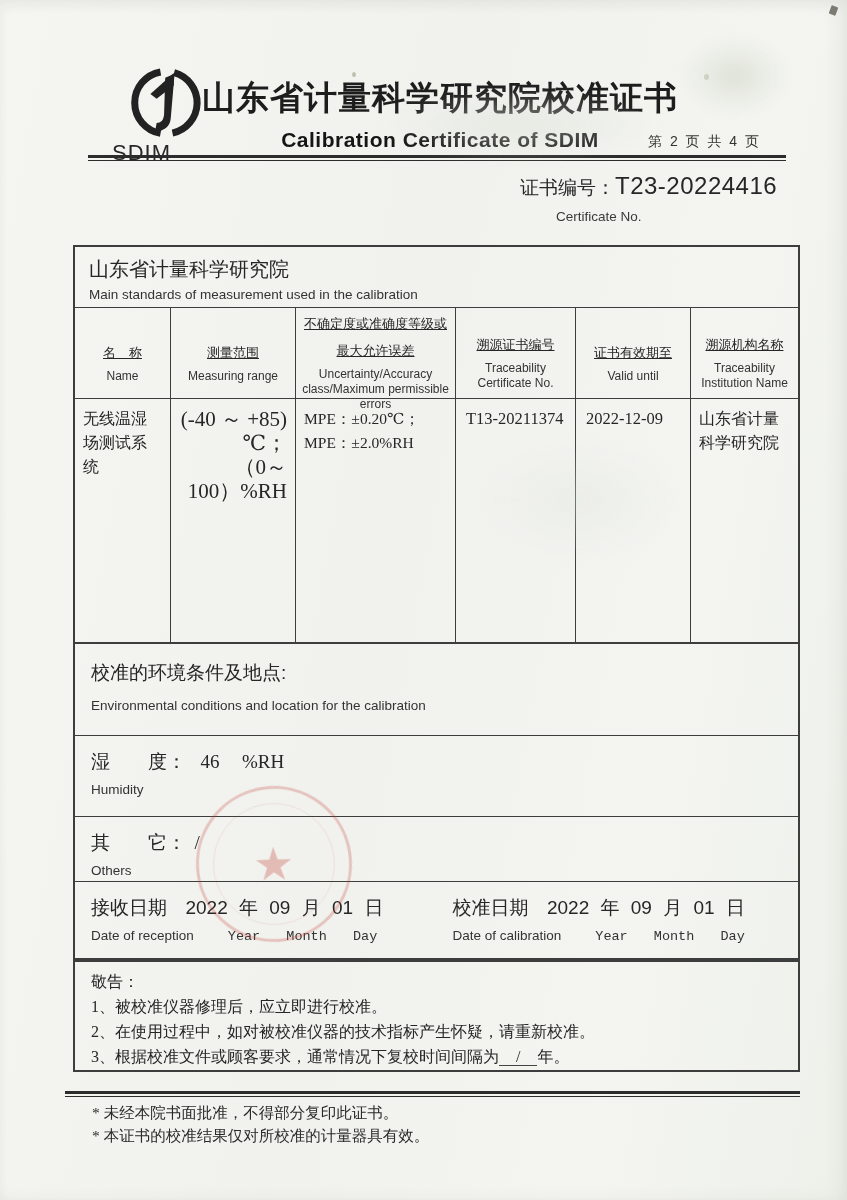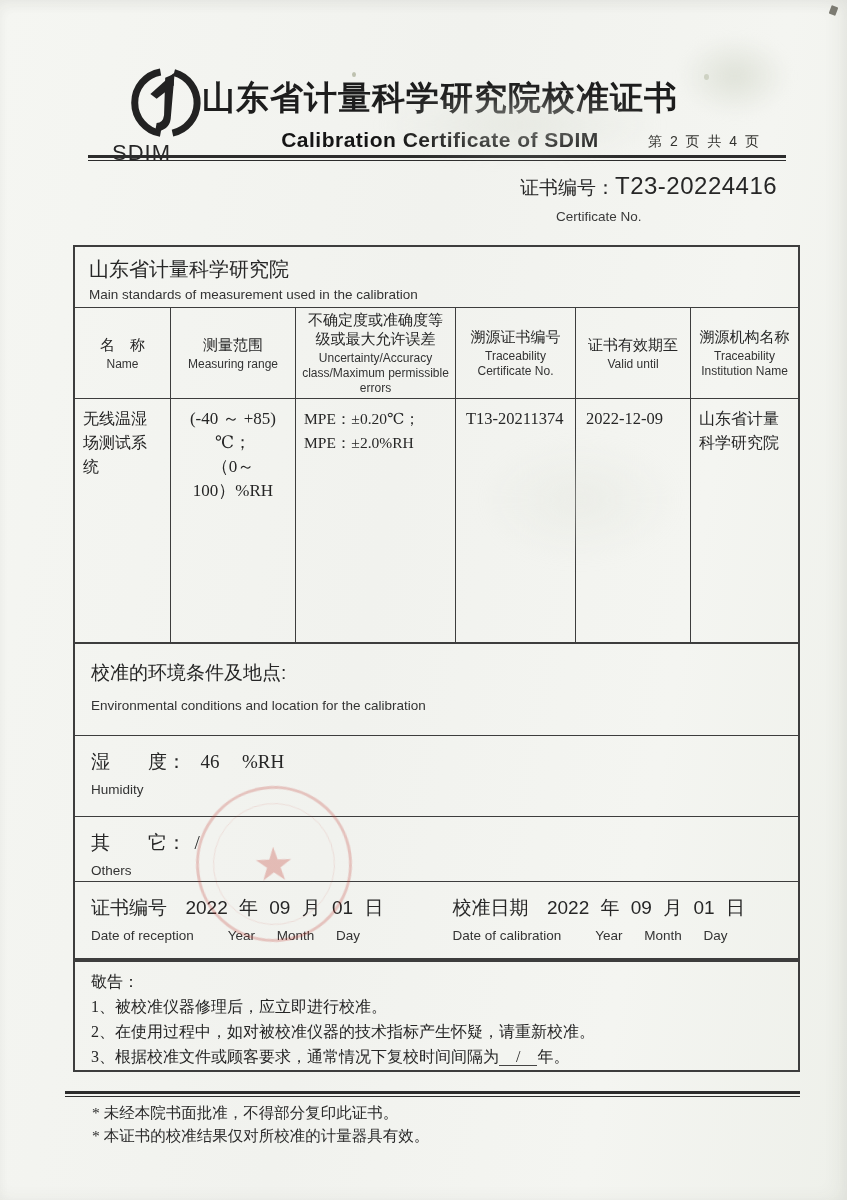--- a/index.html
+++ b/index.html
@@ -37,27 +37,27 @@
 
   
   .main-table{left:73px;top:245px;width:727px;border:2px solid var(--line);box-sizing:border-box;background:transparent;}
   .sec-title{height:61px;border-bottom:1px solid var(--line);padding:9px 14px 0;box-sizing:border-box;}
   .sec-title .zh{font-size:20px;font-weight:500;}
   .sec-title .en{font-size:13.5px;margin-top:4px;color:#333;}
   .grid6{display:grid;grid-template-columns:96px 125px 160px 120px 115px 107px;}
   .cols-header{height:90px;border-bottom:1px solid var(--line);}
   .hcell{border-right:1px solid var(--line);display:flex;flex-direction:column;align-items:center;justify-content:center;text-align:center;padding:2px 5px;box-sizing:border-box;gap:3px;}
   .hcell:last-child{border-right:none;}
-  .hcell .zh{font-size:15px;line-height:19px;}
+  .hcell .zh{font-size:13px;line-height:27px;text-decoration:underline;}
   .hcell .en{font-size:12px;line-height:15px;color:#333;}
   .data-row{height:243px;}
   .dcell{border-right:1px solid var(--line);padding:8px 8px;box-sizing:border-box;font-size:16px;line-height:24px;}
   .dcell:last-child{border-right:none;}
   .cell-name{padding-right:20px;}
-  .cell-range{white-space:pre-line;text-align:center;font-family:"Liberation Serif","DejaVu Serif",serif;font-size:17px;}
+  .cell-range{white-space:pre-line;text-align:right;font-family:"Liberation Serif","DejaVu Serif",serif;font-size:21px;}
   .cell-mpe{white-space:pre-line;font-family:"Liberation Serif","DejaVu Serif",serif;font-size:15.5px;}
   .cell-serif{font-family:"Liberation Serif","DejaVu Serif",serif;font-size:16.5px;padding-left:10px;}
 
   
   .env-box{left:73px;top:641px;width:727px;border:2px solid var(--line);border-top:none;box-sizing:border-box;}
   .env-head{height:95px;border-bottom:1px solid var(--line);padding:19px 16px 0;box-sizing:border-box;}
   .env-head .zh{font-size:19px;font-weight:500;}
   .env-head .en{font-size:13.5px;margin-top:12px;color:#333;}
   .env-row{display:flex;border-bottom:1px solid var(--line);box-sizing:border-box;}
   .env-row .half{width:50%;padding:13px 16px 0;box-sizing:border-box;}
@@ -66,21 +66,21 @@
   .row-dates{height:78px;border-bottom:none;}
   .lbl{font-size:19px;}
   .val-serif{font-family:"Liberation Serif","DejaVu Serif",serif;font-size:19px;}
   .sub-en{font-size:13.5px;color:#333;margin-top:7px;}
   .loc-line2{display:flex;align-items:baseline;margin-top:7px;}
   .loc-line2 .en{font-size:13.5px;color:#333;}
   .loc-line2 .v2{font-size:19px;margin-left:38px;}
   .date-line .lbl{margin-right:14px;}
   .date-line .dval{word-spacing:6px;}
   .date-sub{display:flex;align-items:baseline;margin-top:7px;font-size:13.5px;color:#333;}
-  .date-sub .ymd{margin-left:34px;word-spacing:18px;}
+  .date-sub .ymd{margin-left:34px;word-spacing:18px;font-family:Liberation Mono, monospace;}
 
   
   .notice-box{left:73px;top:958px;width:727px;height:114px;border:2px solid var(--line);box-sizing:border-box;
     padding:9px 16px 0;font-family:"Liberation Serif","DejaVu Serif",serif;font-size:16px;line-height:25px;}
   .notice-title{font-weight:500;}
   .blank-slash{display:inline-block;border-bottom:1px solid #444;padding:0 17px;line-height:17px;}
 
   
   .rule-2{left:65px;top:1091px;width:735px;}
   .footnotes{left:92px;top:1101px;font-family:"Liberation Serif","DejaVu Serif",serif;font-size:15.5px;line-height:23px;color:#2a2a2a;}
@@ -192,21 +192,21 @@
         <div>
           <span class="lbl">其　　它：</span>
           <span class="val-serif" style="margin-left:4px">/</span>
         </div>
         <div class="sub-en">Others</div>
       </div>
     </div>
     <div class="env-row row-dates">
       <div class="half">
         <div class="date-line">
-          <span class="lbl">证书编号</span>
+          <span class="lbl">接收日期</span>
           <span class="lbl dval">2022 年 09 月 01 日</span>
         </div>
         <div class="date-sub">
           <span>Date of reception</span>
           <span class="ymd">Year Month Day</span>
         </div>
       </div>
       <div class="half">
         <div class="date-line">
           <span class="lbl">校准日期</span>

